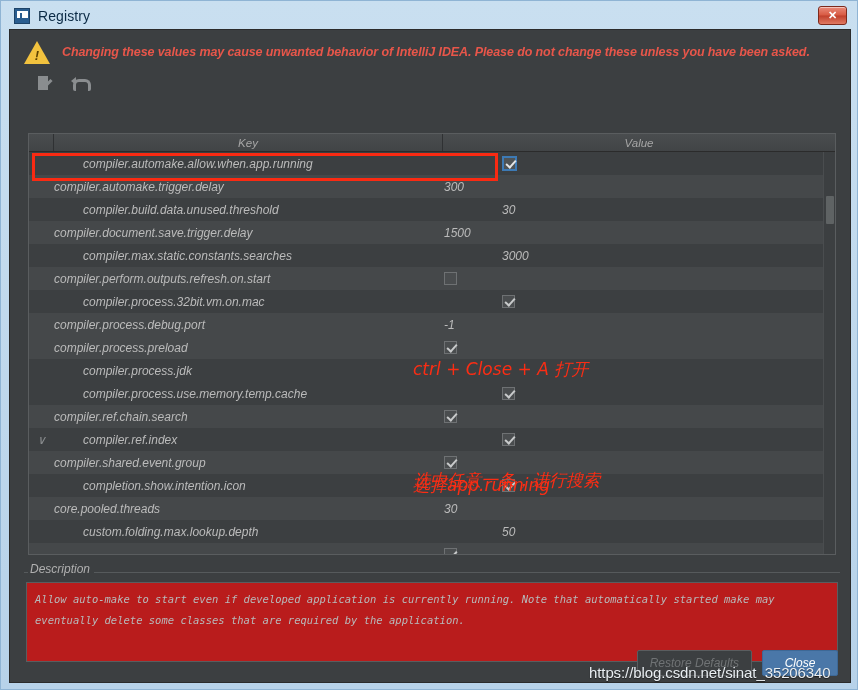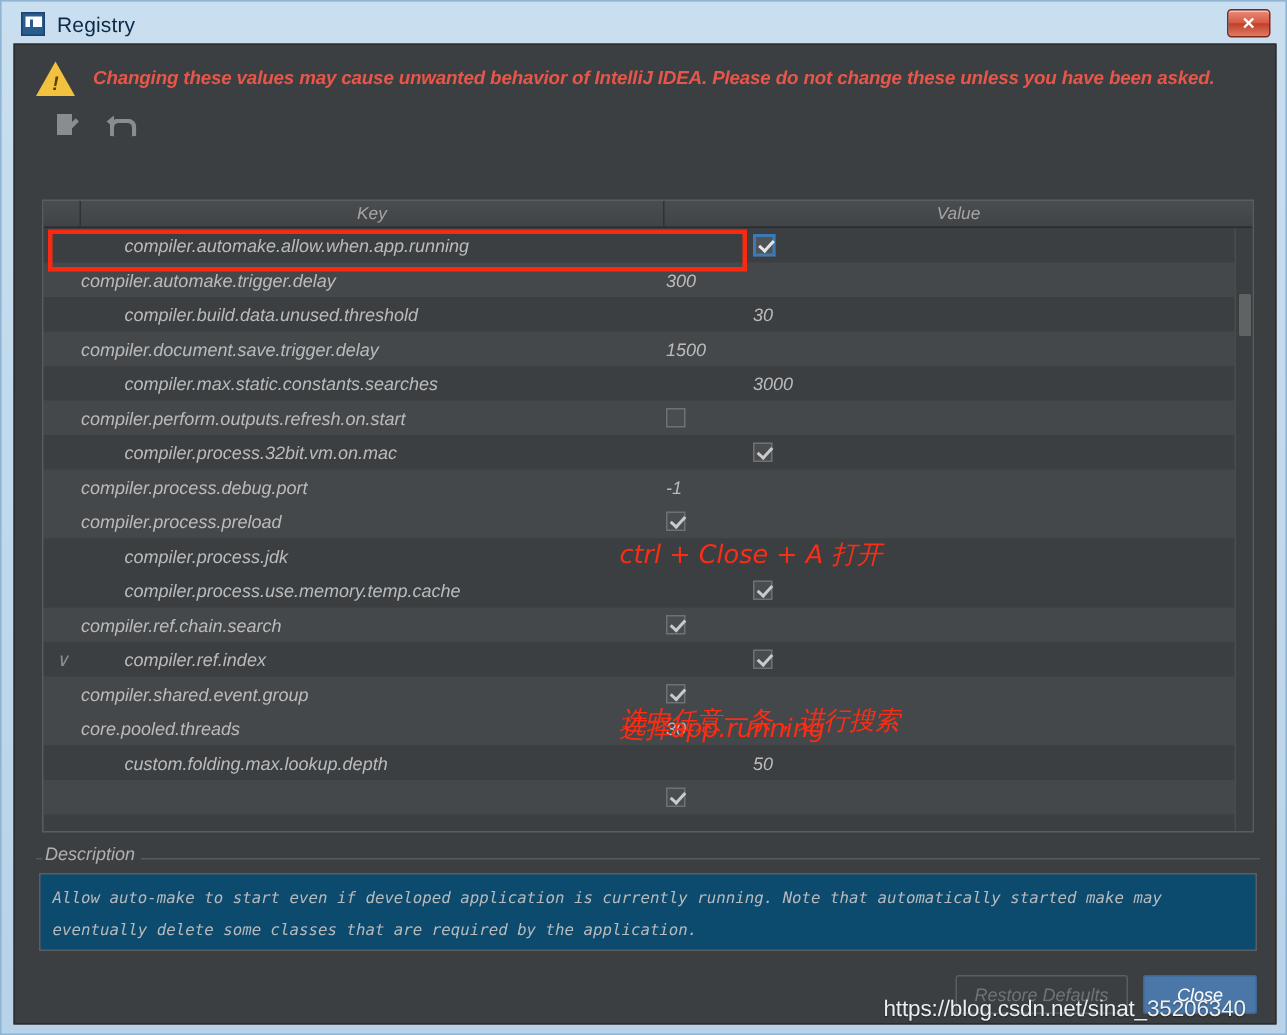--- a/index.html
+++ b/index.html
@@ -317,22 +317,22 @@
   .desc-rule {
     position: absolute;
     left: 0; top: 8px;
     width: 100%;
     height: 1px;
     background: #565a5c;
   }
   .desc-box {
     position: absolute;
     left: 2px; top: 18px;
-    width: 812px; height: 52px;
-    background: #0c4a6e;
+    width: 812px; height: 80px;
+    background: #b91c1c;
     border: 1px solid #5a5d5f;
     padding: 6px 8px;
     color: #b8babb;
     font-family: "DejaVu Sans Mono", monospace;
     font-size: 10.5px;
     line-height: 21px;
     overflow: hidden;
   }
 
   
@@ -502,20 +502,27 @@
               <span class="chk checked"></span>
             </div>
           </div>
           <div class="row even">
             <div class="cell-gutter"></div>
             <div class="cell-key">compiler.shared.event.group</div>
             <div class="cell-value">
               <span class="chk checked"></span>
             </div>
           </div>
+          <div class="row odd">
+            <div class="cell-gutter"></div>
+            <div class="cell-key">completion.show.intention.icon</div>
+            <div class="cell-value">
+              <span class="chk checked"></span>
+            </div>
+          </div>
           <div class="row even">
             <div class="cell-gutter"></div>
             <div class="cell-key">core.pooled.threads</div>
             <div class="cell-value">
               <span class="txt">30</span>
             </div>
           </div>
           <div class="row odd">
             <div class="cell-gutter"></div>
             <div class="cell-key">custom.folding.max.lookup.depth</div>

